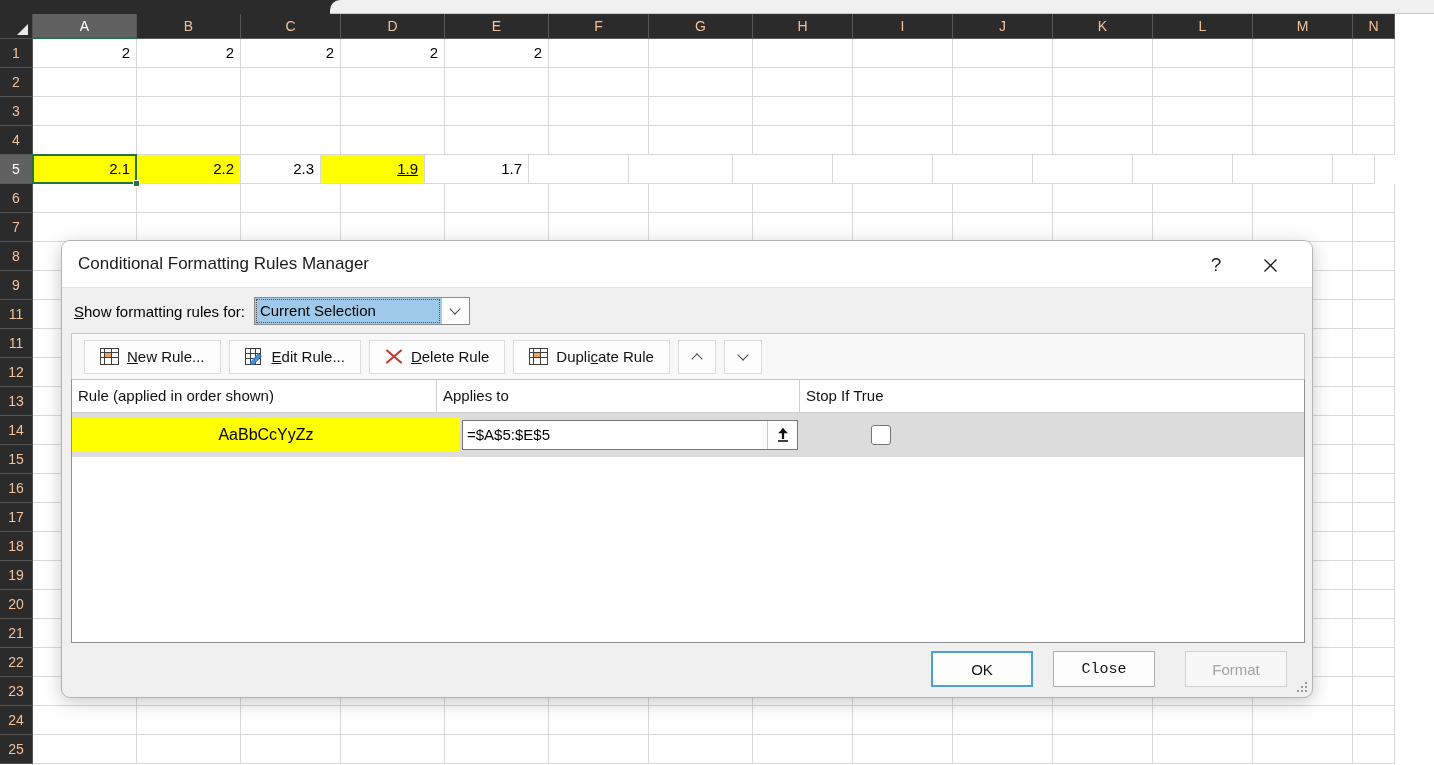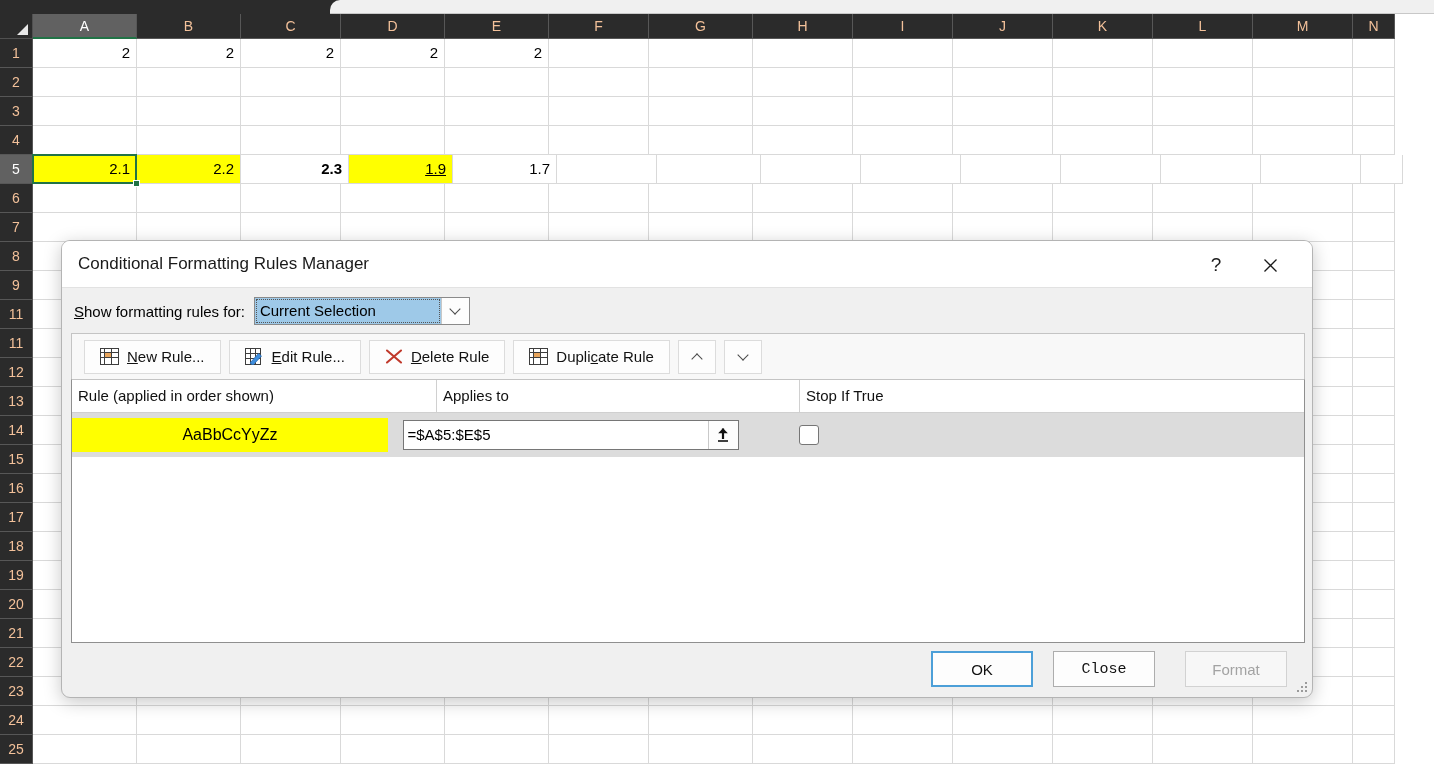--- a/index.html
+++ b/index.html
@@ -200,21 +200,21 @@
   #rc-rule {
     font-size: 15px; color: #000; padding-left: 36px;
     white-space: nowrap; overflow: hidden;
   }
   #rc-format { justify-content: center; }
   #format-swatch {
     width: 100%; height: 34px; background: #ffff00;
     display: flex; align-items: center; justify-content: center;
     font-size: 16px; color: #000;
   }
-  #rc-applies { padding-left: 2px; justify-content: center; }
+  #rc-applies { padding-left: 2px; }
   #applies-field {
     display: flex; height: 30px; width: 336px;
     background: #ffffff; border: 1px solid #767676;
   }
   #applies-value {
     flex: 1; line-height: 28px; font-size: 15px;
     color: #000; padding-left: 4px;
     white-space: nowrap; overflow: hidden;
   }
   #range-picker {
@@ -369,21 +369,21 @@
         <div class="cell" style="width: 100px;"></div>
         <div class="cell" style="width: 100px;"></div>
         <div class="cell" style="width: 100px;"></div>
         <div class="cell" style="width: 100px;"></div>
         <div class="cell" style="width: 100px;"></div>
         <div class="cell" style="width: 42px;"></div>
       </div>
       <div class="grid-row">
         <div class="cell hl" style="width: 104px;">2.1</div>
         <div class="cell hl" style="width: 104px;">2.2</div>
-        <div class="cell" style="width: 108px; font-weight: bold;">2.3</div>
+        <div class="cell" style="width: 80px;">2.3</div>
         <div class="cell hl" style="width: 104px; text-decoration: underline;">1.9</div>
         <div class="cell" style="width: 104px;">1.7</div>
         <div class="cell" style="width: 100px;"></div>
         <div class="cell" style="width: 104px;"></div>
         <div class="cell" style="width: 100px;"></div>
         <div class="cell" style="width: 100px;"></div>
         <div class="cell" style="width: 100px;"></div>
         <div class="cell" style="width: 100px;"></div>
         <div class="cell" style="width: 100px;"></div>
         <div class="cell" style="width: 100px;"></div>
@@ -782,21 +782,21 @@
     </div>
   </div>
 
   <div id="rules-panel">
     <div id="rules-header">
         <div class="hd" style="width: 365px;">Rule (applied in order shown)</div>
         <div class="hd" style="width: 363px;">Applies to</div>
         <div class="hd last" style="width: 116px;">Stop If True</div>
       </div>
     <div id="rule-row">
-      <div class="rc" id="rc-format" style="width: 316px;">
+      <div class="rc" id="rc-format" style="width: 388px;">
         <div id="format-swatch" style="background: rgb(255, 255, 0);">AaBbCcYyZz</div>
       </div>
       <div class="rc" id="rc-applies" style="width: 363px;">
         <div id="applies-field">
           <div id="applies-value">=$A$5:$E$5</div>
           <div id="range-picker">
             <svg class="ico" width="16" height="16" viewBox="0 0 16 16" aria-hidden="true">
               <path d="M8 1.5 L8 12" stroke="#111" stroke-width="2.2"></path>
               <path d="M3.2 6.2 L8 1.3 L12.8 6.2 Z" fill="#111"></path>
               <path d="M3 14 H13" stroke="#111" stroke-width="1.6"></path>

